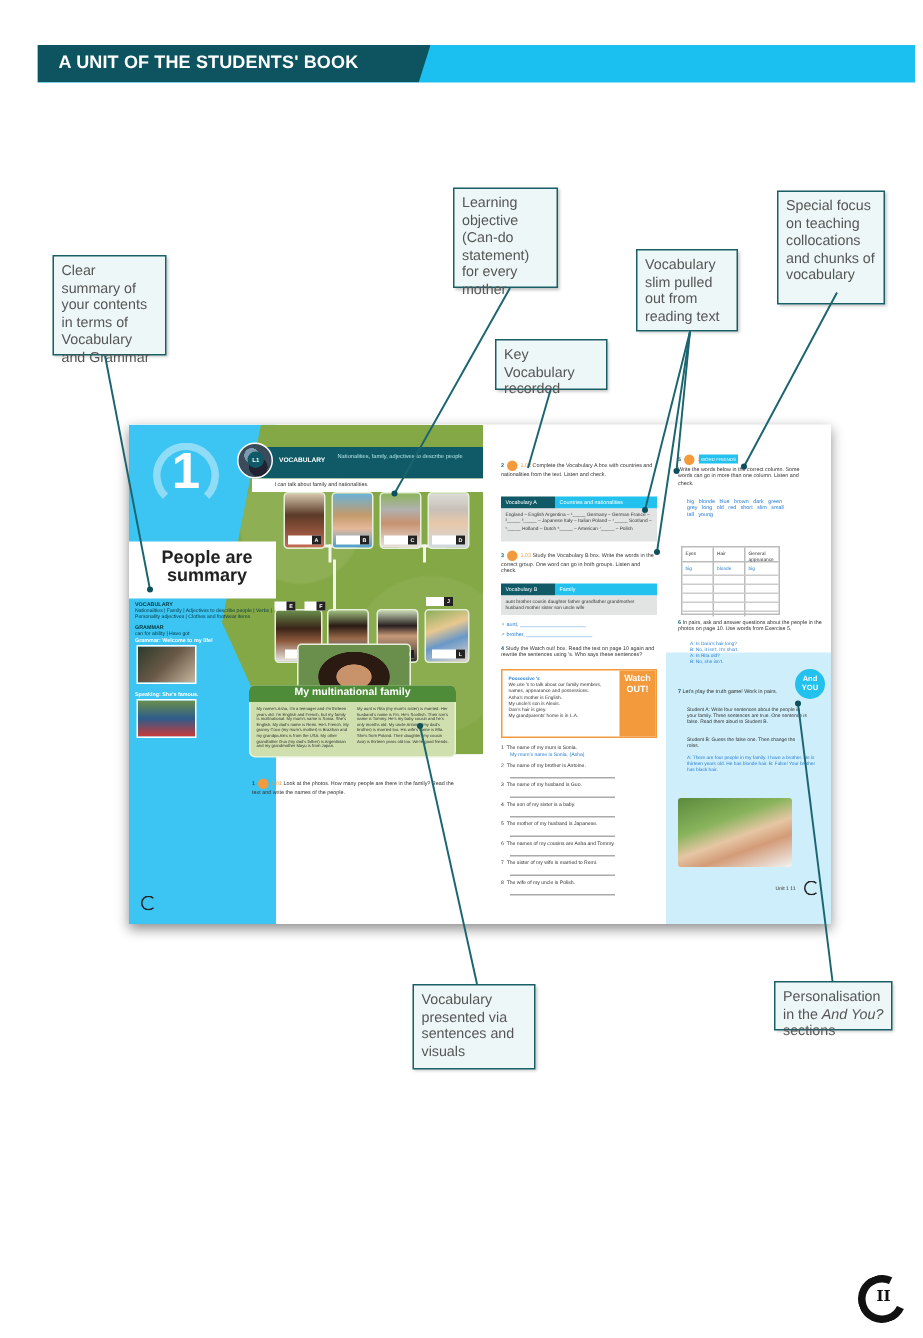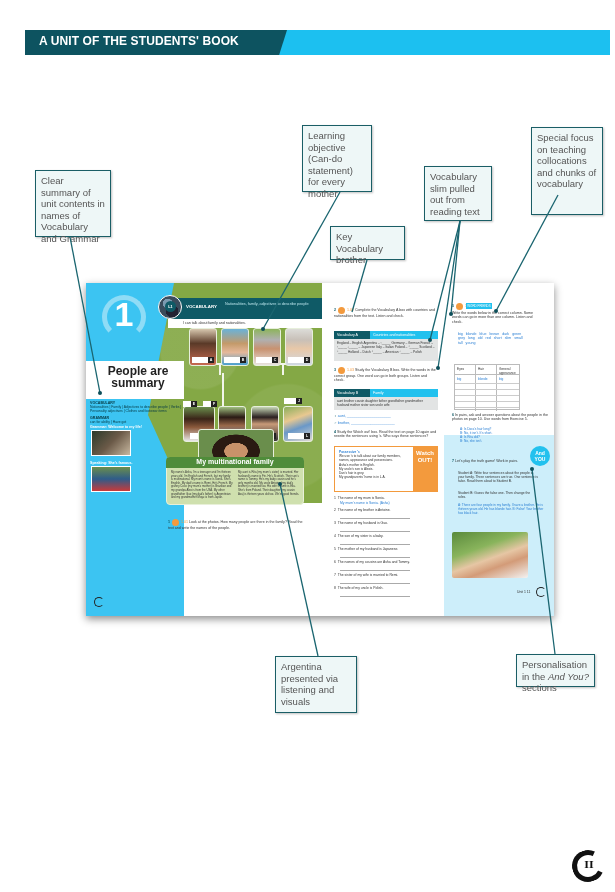--- a/index.html
+++ b/index.html
@@ -91,26 +91,26 @@
 </style>
 </head>
 <body>
 
 <div class="banner">
   <div class="banner-dark">
     <span class="banner-title">A UNIT OF THE STUDENTS' BOOK</span>
   </div>
 </div>
 
-<div class="callout" style="left:35px;top:170px;width:76px;height:67px;">Clear summary of unit contents in names of Vocabulary and Grammar</div>
+<div class="callout" style="left:35px;top:170px;width:76px;height:67px;">Clear summary of your contents in terms of Vocabulary and Grammar</div>
 <div class="callout" style="left:302px;top:125px;width:70px;height:67px;">Learning objective (Can-do statement) for every mother</div>
-<div class="callout" style="left:330px;top:226px;width:75px;height:34px;">Key Vocabulary brother</div>
+<div class="callout" style="left:330px;top:226px;width:75px;height:34px;">Key Vocabulary recorded</div>
 <div class="callout" style="left:424px;top:166px;width:68px;height:55px;">Vocabulary slim pulled out from reading text</div>
-<div class="callout" style="left:518px;top:127px;width:72px;height:88px;margin-left:13px;">Special focus on teaching collocations and chunks of vocabulary</div>
-<div class="callout" style="left:275px;top:656px;width:82px;height:57px;">Argentina presented via listening and visuals</div>
+<div class="callout" style="left:518px;top:127px;width:72px;height:76px;">Special focus on teaching collocations and chunks of vocabulary</div>
+<div class="callout" style="left:275px;top:656px;width:82px;height:57px;">Vocabulary presented via sentences and visuals</div>
 <div class="callout" style="left:496px;top:654px;width:79px;height:33px;margin-left:20px;"><span>Personalisation in the </span><i>And You?</i><span> sections</span></div>
 
 <div class="spread">
 
   <div class="left-page">
     <div class="cyan-bar"></div>
     <div class="green-area"></div>
 
     <div class="unit-circle"></div>
     <div class="unit-number">1</div>

